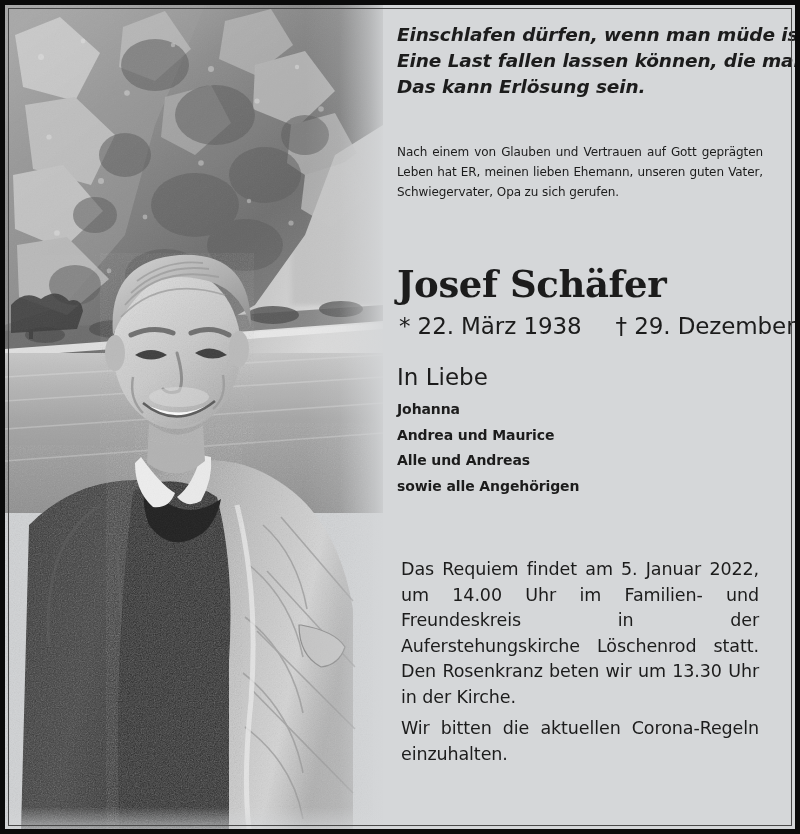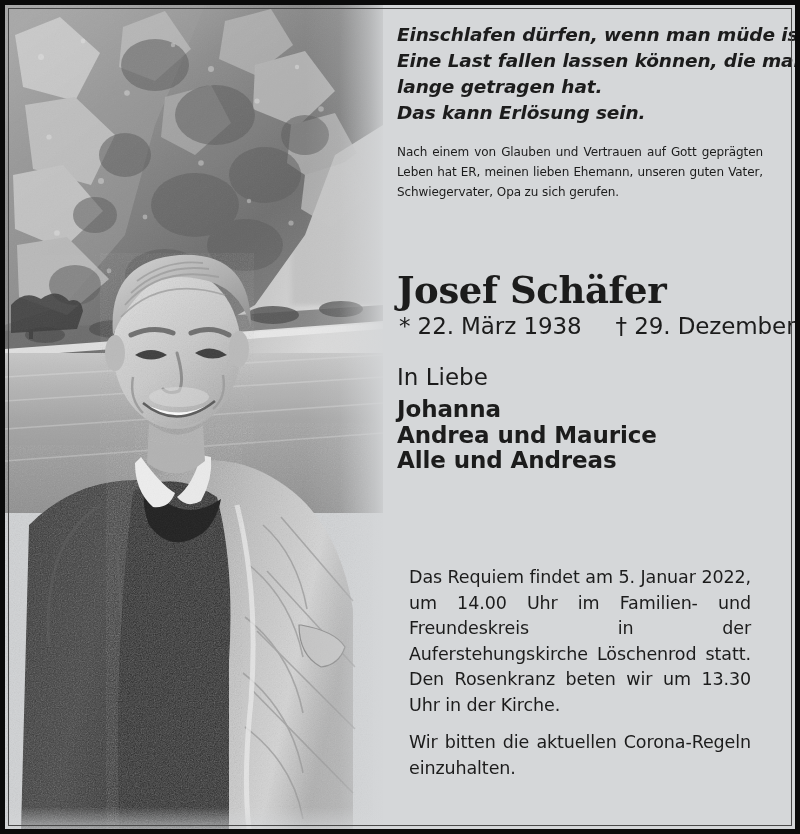--- a/index.html
+++ b/index.html
@@ -112,21 +112,20 @@
 
   .name {
     position: absolute;
     left: 4px;
     top: 258px;
     font-size: 37px;
     font-weight: bold;
     font-family: "DejaVu Serif", serif;
     letter-spacing: -0.4px;
     line-height: 42px;
-    margin-top: 6px;
   }
 
   .dates {
     position: absolute;
     left: 6px;
     top: 309px;
     font-size: 23px;
     line-height: 24px;
     white-space: pre;
     letter-spacing: -0.1px;
@@ -138,38 +137,38 @@
     left: 4px;
     top: 360px;
     font-size: 23px;
     line-height: 24px;
   }
 
   .family {
     position: absolute;
     left: 4px;
     top: 392px;
-    font-size: 23px;
+    font-size: 14px;
     font-weight: bold;
     line-height: 25.5px;
     letter-spacing: -0.1px;
   }
   .family div { white-space: nowrap; }
 
   .details {
     position: absolute;
     left: 4px;
     top: 548px;
     width: 366px;
     font-size: 17.5px;
     line-height: 25.5px;
     letter-spacing: -0.1px;
   }
   .details p {
-    margin: 12px;
+    margin: 4px;
     text-align: justify;
     text-justify: inter-word;
   }
   .details p.last-block { margin-top: 0; }
   .details p:last-child { margin-top: 6px; }
 </style>
 </head>
 <body>
 
 <div class="notice">
@@ -378,36 +377,36 @@
     </svg>
   </div>
   <div class="photo-fade"></div>
   <div class="photo-fade-bottom"></div>
 
   <div class="text-col">
 
     <div class="quote">
       <div>Einschlafen dürfen, wenn man müde ist.</div>
       <div>Eine Last fallen lassen können, die man</div>
-      <div>lange getragen hat.</div>
       <div>Das kann Erlösung sein.</div>
     </div>
 
     <div class="lead">Nach einem von Glauben und Vertrauen auf Gott geprägten Leben hat ER, meinen lieben Ehemann, unseren guten Vater, Schwiegervater, Opa zu sich gerufen.</div>
 
     <div class="name">Josef Schäfer</div>
 
     <div class="dates"><span>* 22. März 1938</span><span class="gap"></span><span>†</span> <span>29. Dezember 2021</span></div>
 
     <div class="in-liebe">In Liebe</div>
 
     <div class="family">
       <div>Johanna</div>
       <div>Andrea und Maurice</div>
       <div>Alle und Andreas</div>
+      <div>sowie alle Angehörigen</div>
     </div>
 
     <div class="details">
       <p>Das Requiem findet am 5. Januar 2022, um 14.00 Uhr im Familien- und Freundeskreis in der Auferstehungskirche Löschenrod statt. Den Rosenkranz beten wir um 13.30 Uhr in der Kirche.</p>
       <p>Wir bitten die aktuellen Corona-Regeln einzuhalten.</p>
     </div>
 
   </div>
 </div>
 

